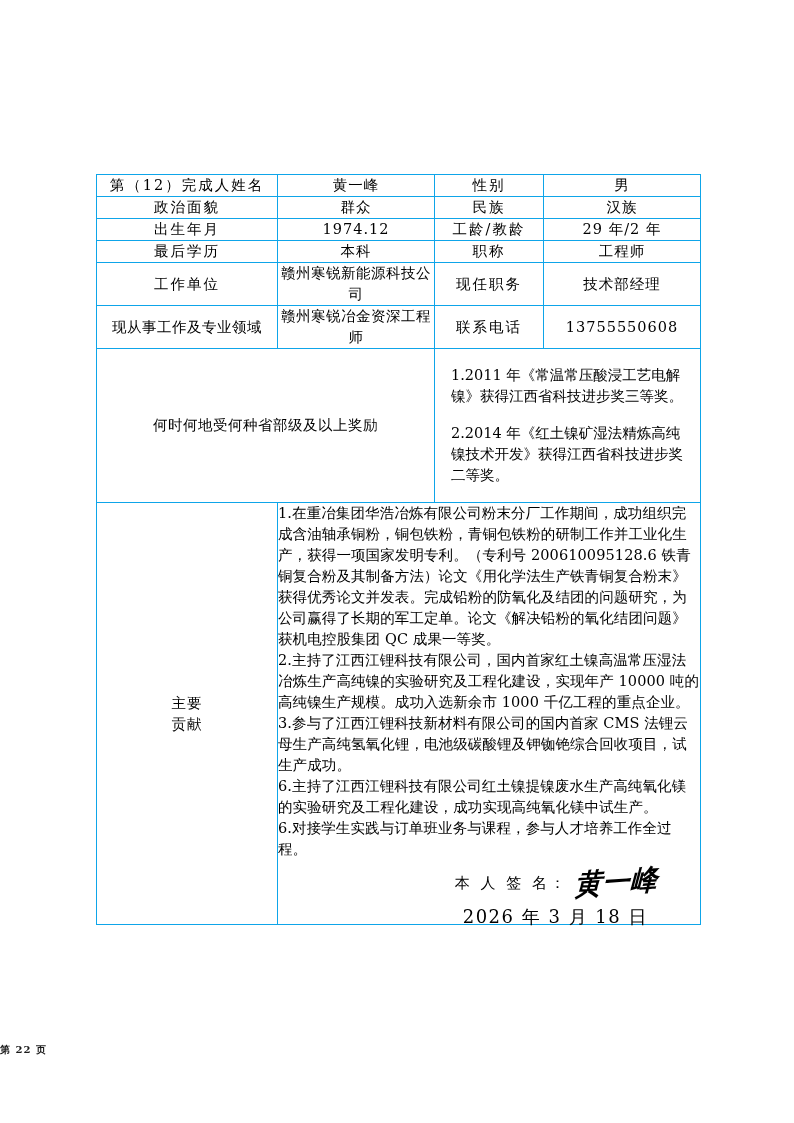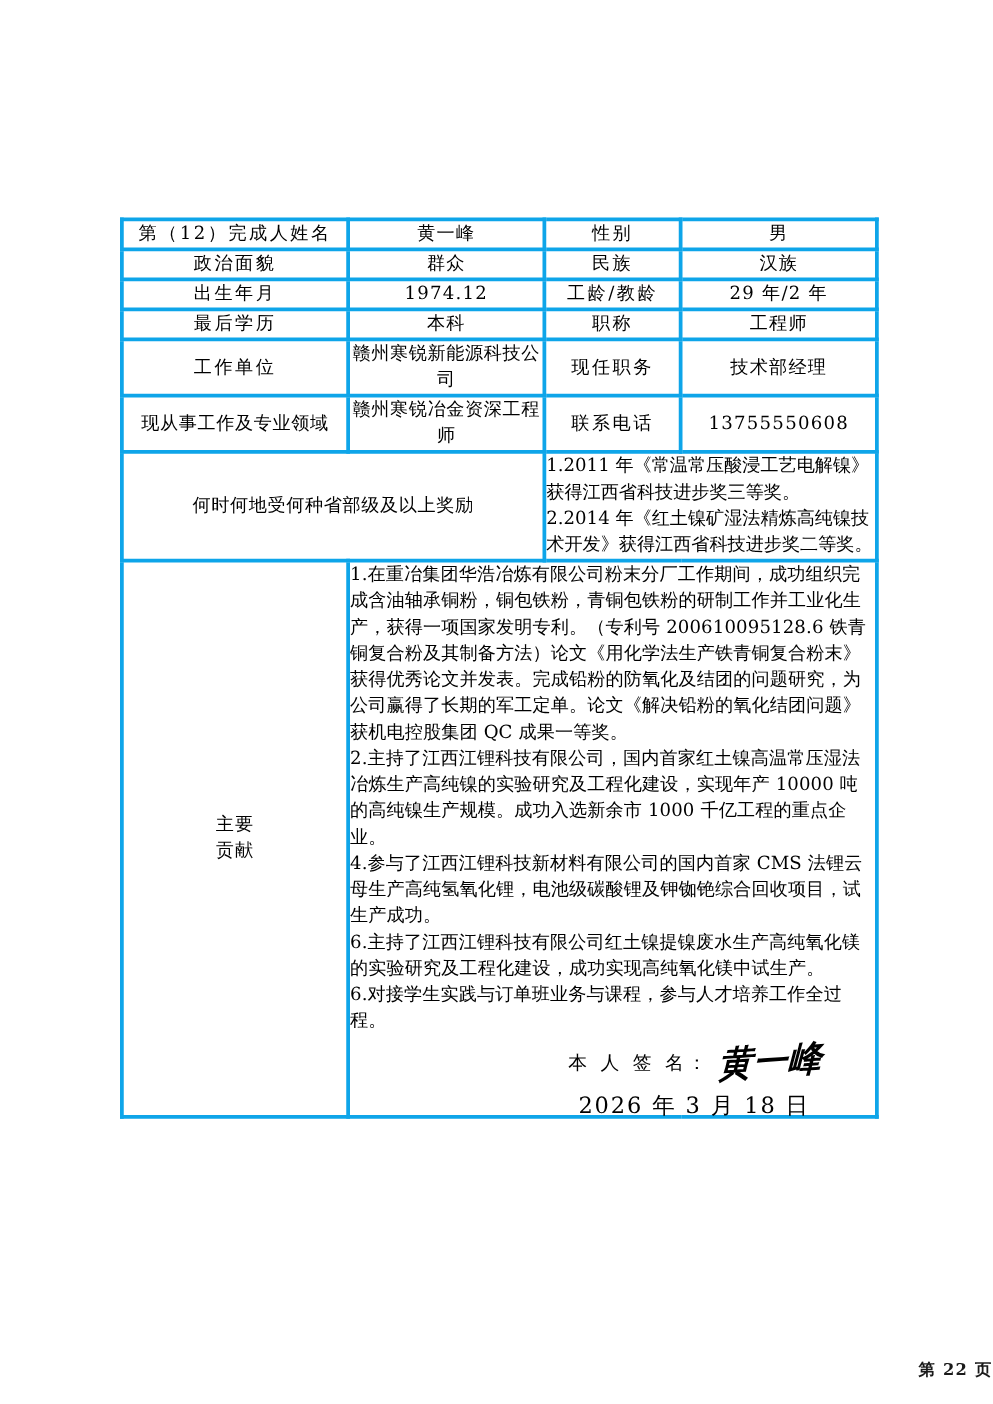--- a/index.html
+++ b/index.html
@@ -40,21 +40,21 @@
   
   table.form {
     position: absolute;
     left: 96px;
     top: 174px;
     width: 604px;
     border-collapse: collapse;
     table-layout: fixed;
   }
   table.form td {
-    border: 3px solid #0ea5e9;
+    border: 1px solid #0ea5e9;
     padding: 0;
     vertical-align: middle;
     font-size: 14.5px;
     line-height: 21px;
   }
   .c-label {
     text-align: center;
     letter-spacing: 2px;
   }
   .c-value {
@@ -94,21 +94,21 @@
     margin: 0;
     text-indent: 0;
   }
 
   .award-text {
     text-align: left;
     padding: 4px 8px 5px 8px;
     font-size: 14.4px;
     line-height: 23px;
   }
-  .award-text p { margin: 0; }
+  .award-text p { margin: 16px; }
 
   
   .sig-row {
     position: relative;
     height: 64px;
   }
   .sig-line {
     position: absolute;
     right: 42px;
     top: 12px;
@@ -137,26 +137,25 @@
     font-size: 18px;
     letter-spacing: 1.5px;
   }
 
   
   .footer {
     position: absolute;
     left: 0;
     top: 1043px;
     width: 794px;
-    text-align: right;
-    font-size: 13px;
+    text-align: left;
+    font-size: 10px;
     letter-spacing: 1px;
     font-weight: bold;
     color: #1a1a1a;
-    margin-top: 44px;
   }
 </style>
 </head>
 <body>
 
 <div class="page">
 
 
   <table class="form">
     <colgroup>
@@ -215,21 +214,21 @@
           <p>1.2011 年《常温常压酸浸工艺电解镍》获得江西省科技进步奖三等奖。</p>
           <p>2.2014 年《红土镍矿湿法精炼高纯镍技术开发》获得江西省科技进步奖二等奖。</p>
         </td>
       </tr>
 
       <tr>
         <td class="vlabel">主要<br>贡献</td>
         <td class="body-text" colspan="3">
           <p>1.在重冶集团华浩冶炼有限公司粉末分厂工作期间，成功组织完成含油轴承铜粉，铜包铁粉，青铜包铁粉的研制工作并工业化生产，获得一项国家发明专利。（专利号 200610095128.6 铁青铜复合粉及其制备方法）论文《用化学法生产铁青铜复合粉末》获得优秀论文并发表。完成铅粉的防氧化及结团的问题研究，为公司赢得了长期的军工定单。论文《解决铅粉的氧化结团问题》获机电控股集团 QC 成果一等奖。</p>
           <p>2.主持了江西江锂科技有限公司，国内首家红土镍高温常压湿法冶炼生产高纯镍的实验研究及工程化建设，实现年产 10000 吨的高纯镍生产规模。成功入选新余市 1000 千亿工程的重点企业。</p>
-          <p>4.参与了江西江锂科技新材料有限公司的国内首家 CMS 法锂云母生产高纯氢氧化锂，电池级碳酸锂及钾铷铯综合回收项目，试生产成功。</p>
+          <p>3.参与了江西江锂科技新材料有限公司的国内首家 CMS 法锂云母生产高纯氢氧化锂，电池级碳酸锂及钾铷铯综合回收项目，试生产成功。</p>
           <p>6.主持了江西江锂科技有限公司红土镍提镍废水生产高纯氧化镁的实验研究及工程化建设，成功实现高纯氧化镁中试生产。</p>
           <p>6.对接学生实践与订单班业务与课程，参与人才培养工作全过程。</p>
 
           <div class="sig-row">
             <div class="sig-line"><span>本 人 签 名：</span><span class="sig-hand">黄一峰</span></div>
             <div class="date-line">2026 年 3 月 18 日</div>
           </div>
         </td>
       </tr>
 

